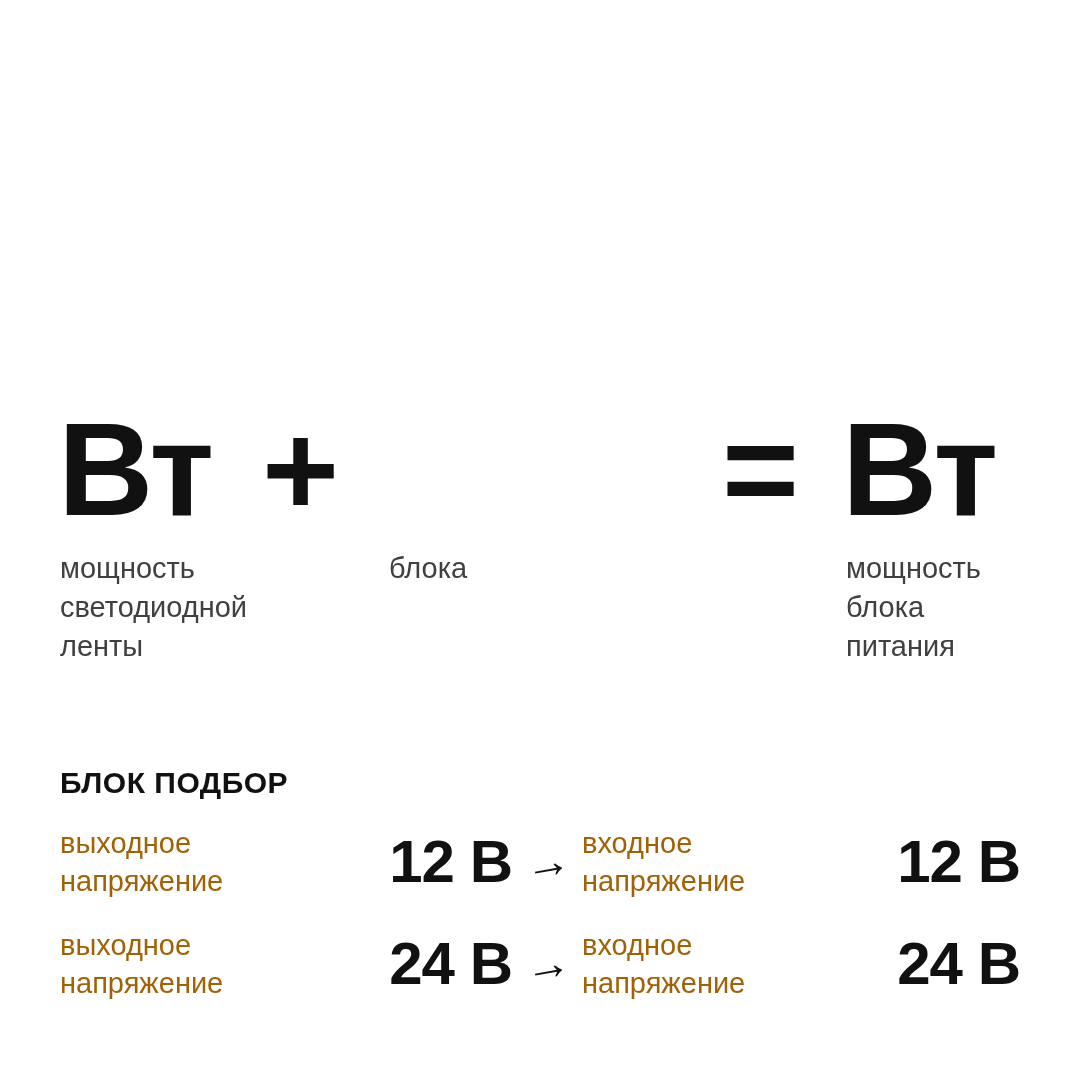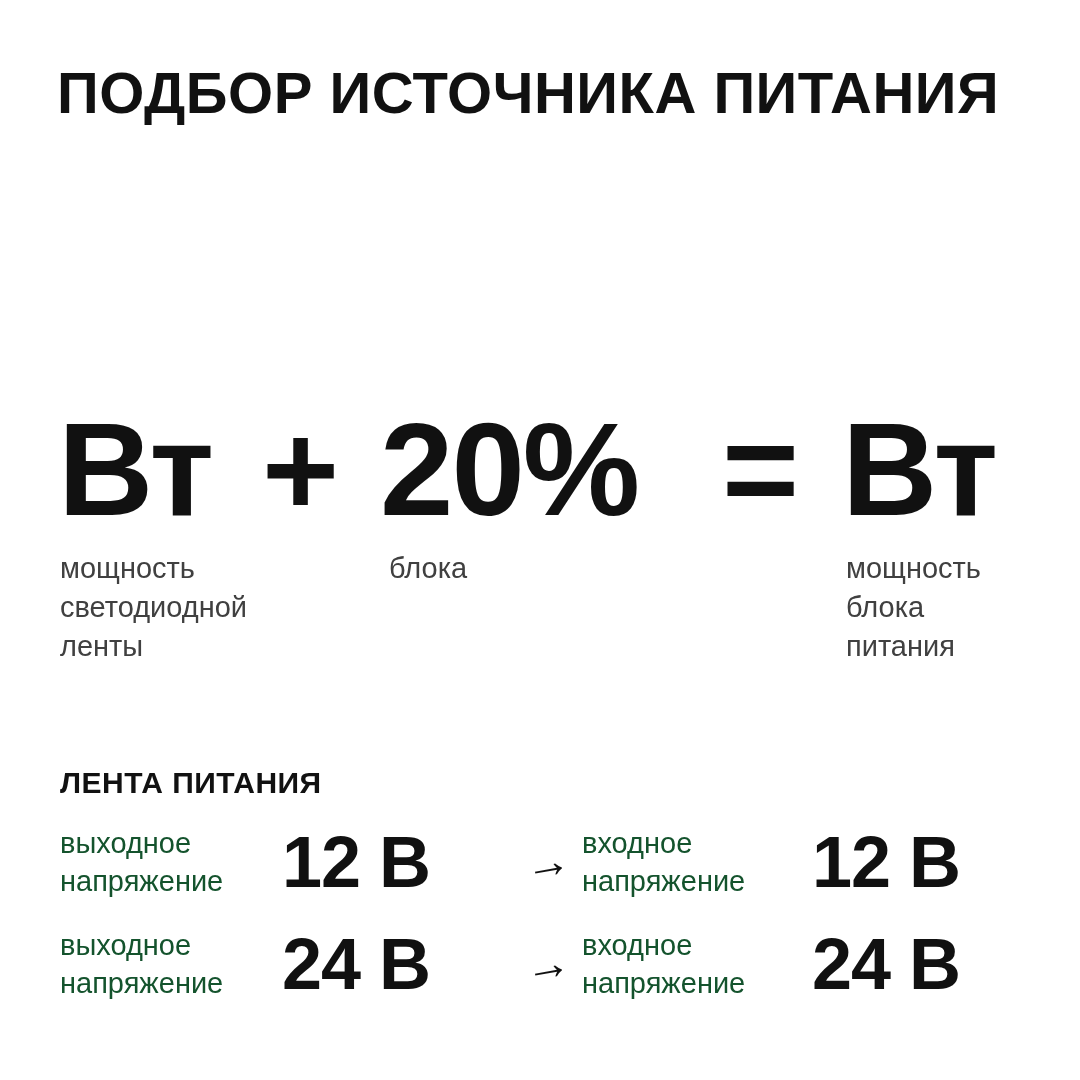--- a/index.html
+++ b/index.html
@@ -80,59 +80,58 @@
     display: grid;
     grid-template-columns: 222px 230px 70px 230px 1fr;
     align-items: center;
   }
   .vrow-1 { top: 822px; }
   .vrow-2 { top: 924px; }
   .row-label {
     font-size: 29px;
     font-weight: 400;
     line-height: 38px;
-    color: #14532d;
+    color: #a16207;
     white-space: pre-line;
   }
   .row-value {
-    font-size: 72px;
+    font-size: 60px;
     font-weight: 800;
     line-height: 1;
     letter-spacing: -1px;
     white-space: nowrap;
+    text-align: right;
   }
   .arrow {
     font-size: 46px;
     font-weight: 400;
     text-align: center;
     transform: rotate(-10deg);
   }
 </style>
 </head>
 <body>
 
 <div class="canvas">
 
-  <div class="title">ПОДБОР ИСТОЧНИКА ПИТАНИЯ</div>
 
   <div class="f-item f-lhs">Вт</div>
   <div class="f-item f-plus">+</div>
-  <div class="f-item f-pct">20%</div>
   <div class="f-item f-eq">=</div>
   <div class="f-item f-rhs">Вт</div>
 
   <div class="f-label f-label-lhs">мощность
 светодиодной
 ленты</div>
   <div class="f-label f-label-pct">блока</div>
   <div class="f-label f-label-rhs">мощность
 блока
 питания</div>
 
-  <div class="sec-header sec-header-left">ЛЕНТА ПИТАНИЯ</div>
+  <div class="sec-header sec-header-left">БЛОК ПОДБОР</div>
 
   <div class="vrow vrow-1">
     <div class="row-label">выходное
 напряжение</div>
     <div class="row-value">12 В</div>
     <div class="arrow">→</div>
     <div class="row-label">входное
 напряжение</div>
     <div class="row-value">12 В</div>
   </div>

